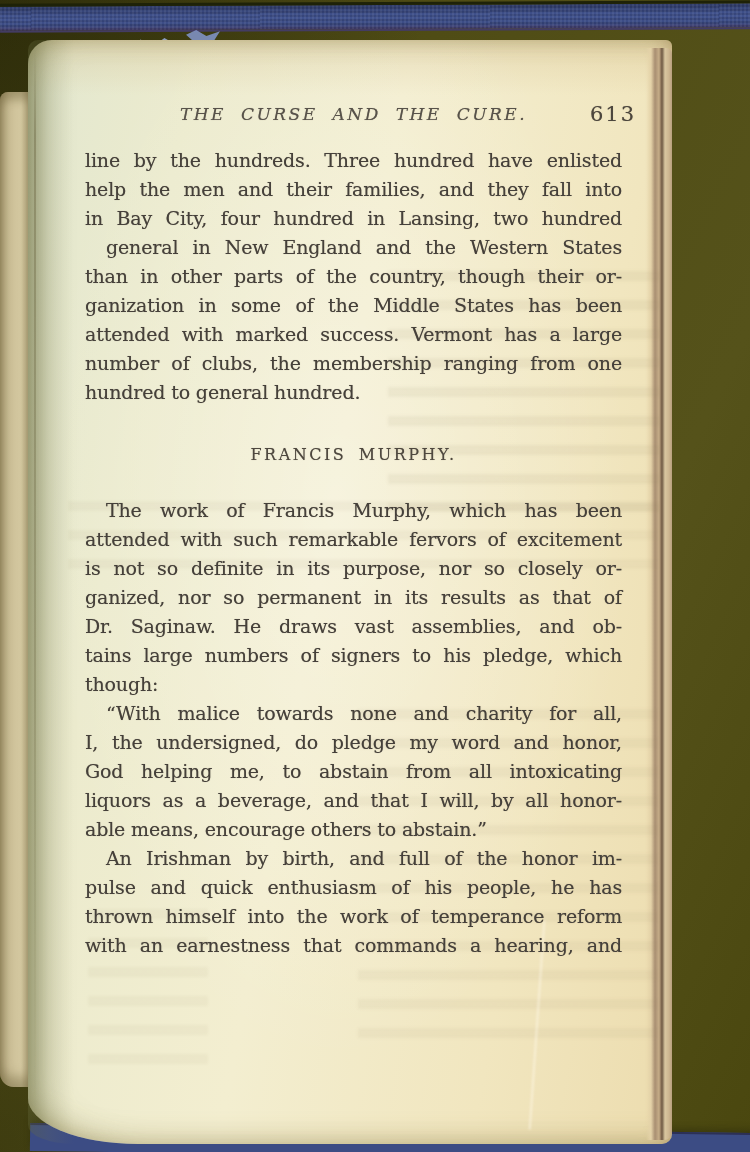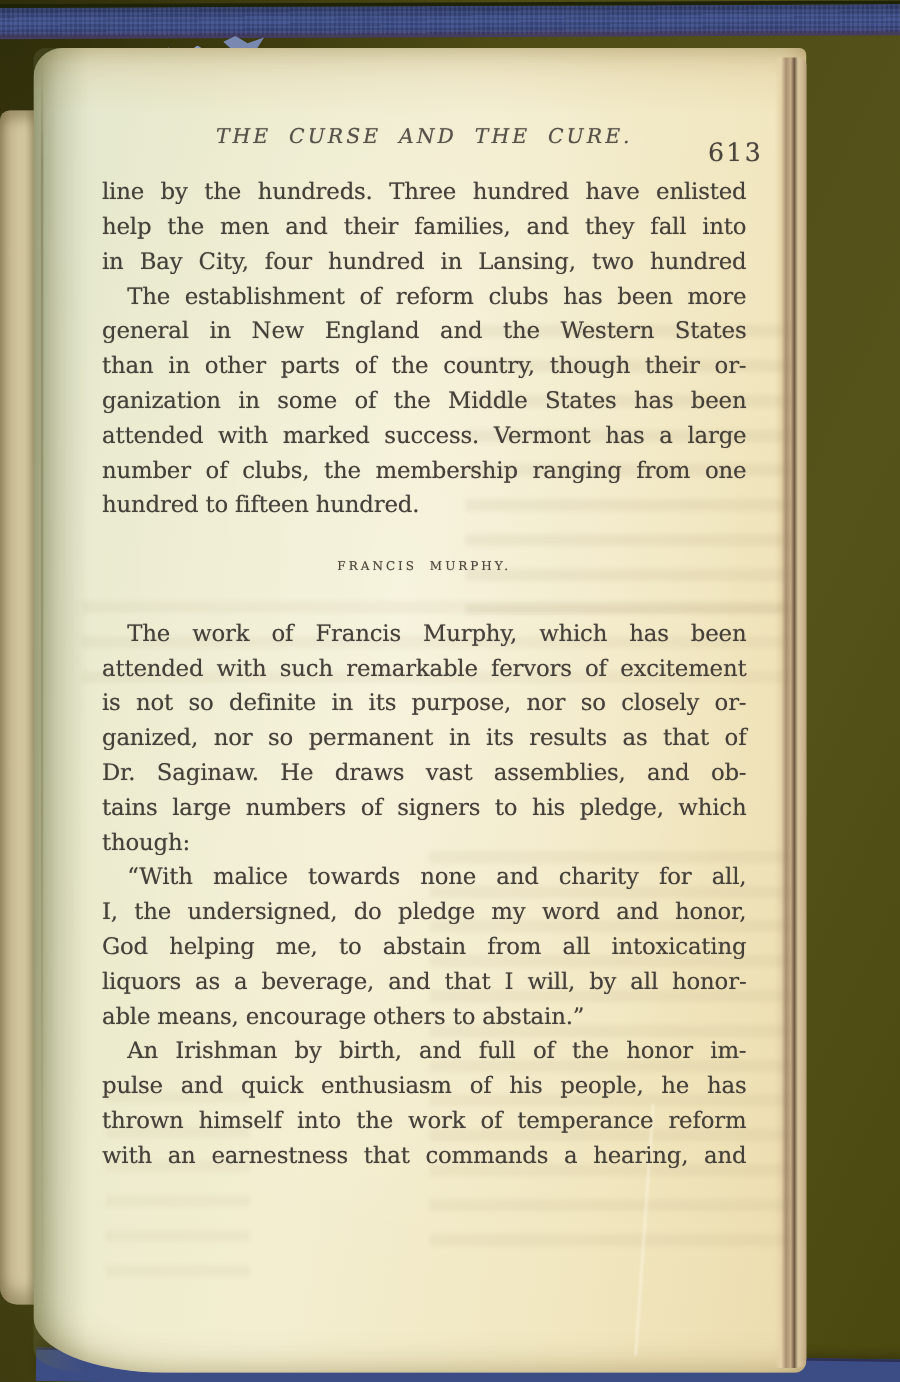--- a/index.html
+++ b/index.html
@@ -103,33 +103,32 @@
   }
   .running-title{
     display:block;text-align:center;
     font-style:italic;font-size:17px;letter-spacing:2.5px;word-spacing:7px;
     text-shadow:0 0 0.7px rgba(80,72,60,0.6);
   }
   .page-number{
     position:absolute;right:-14px;top:-2px;
     font-size:21px;letter-spacing:2px;color:#4c463d;font-style:normal;
     text-shadow:0 0 0.7px rgba(80,72,60,0.6);
-    margin-top:13px;
   }
   .body-text{
     position:absolute;top:106px;left:57px;width:537px;
     font-size:19px;line-height:29px;letter-spacing:-0.15px;
     color:#45403a;text-shadow:0 0 0.7px rgba(75,66,55,0.55);
   }
   .line{text-align:justify;text-align-last:justify;height:29px;white-space:nowrap;}
   .line.last{text-align-last:left;white-space:normal;}
   .para.indent .line:first-child{text-indent:21px;}
   .section-heading{
-    text-align:left;font-size:10px;letter-spacing:2.5px;word-spacing:5px;
-    color:#4e483f;margin-top:22px;margin-bottom:27px;line-height:29px;
+    text-align:left;font-size:16px;letter-spacing:2.5px;word-spacing:5px;
+    color:#4e483f;margin-top:33px;margin-bottom:27px;line-height:29px;
     text-align-last:center;
   }
 </style>
 </head>
 <body>
 
 <div class="scene">
   <div class="cloth-top"></div>
   <div class="cloth-bottom"></div>
   <div class="fray fray-1"></div>
@@ -152,27 +151,26 @@
       <span class="page-number">613</span>
     </div>
 
     <div class="body-text">
         <div class="para">
           <div class="line">line by the hundreds.  Three hundred have enlisted</div>
           <div class="line">help the men and their families, and they fall into</div>
           <div class="line">in Bay City, four hundred in Lansing, two hundred</div>
         </div>
         <div class="para indent">
-          <div class="line">The establishment of reform clubs has been more</div>
           <div class="line">general in New England and the Western States</div>
           <div class="line">than in other parts of the country, though their or-</div>
           <div class="line">ganization in some of the Middle States has been</div>
           <div class="line">attended with marked success.  Vermont has a large</div>
           <div class="line">number of clubs, the membership ranging from one</div>
-          <div class="line last">hundred to fifteen hundred.</div>
+          <div class="line last">hundred to general hundred.</div>
         </div>
         <div class="section-heading">FRANCIS MURPHY.</div>
         <div class="para indent">
           <div class="line">The work of Francis Murphy, which has been</div>
           <div class="line">attended with such remarkable fervors of excitement</div>
           <div class="line">is not so definite in its purpose, nor so closely or-</div>
           <div class="line">ganized, nor so permanent in its results as that of</div>
           <div class="line">Dr. Saginaw.  He draws vast assemblies, and ob-</div>
           <div class="line">tains large numbers of signers to his pledge, which</div>
           <div class="line last">though:</div>

